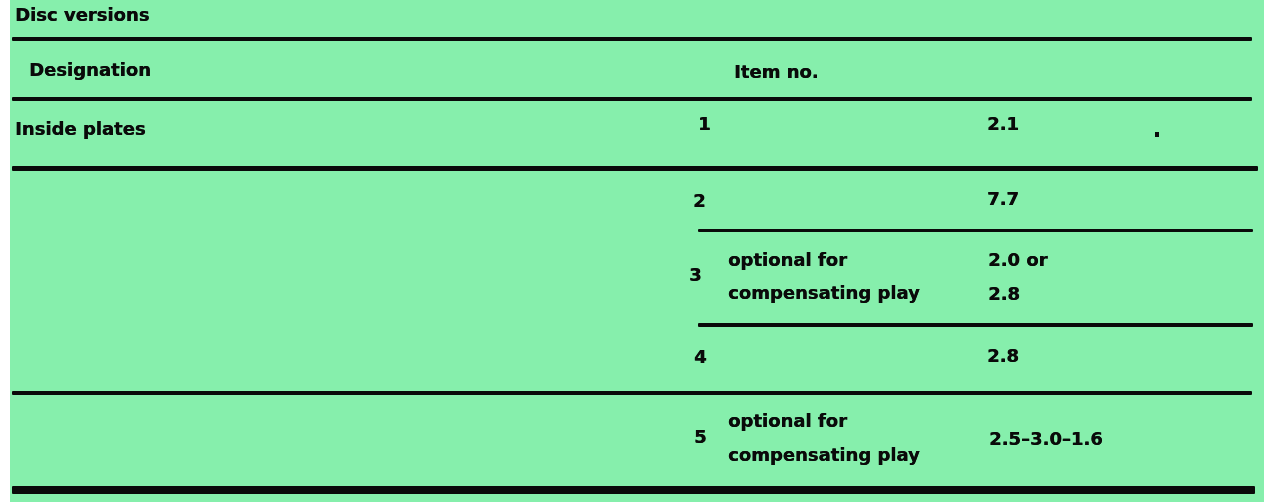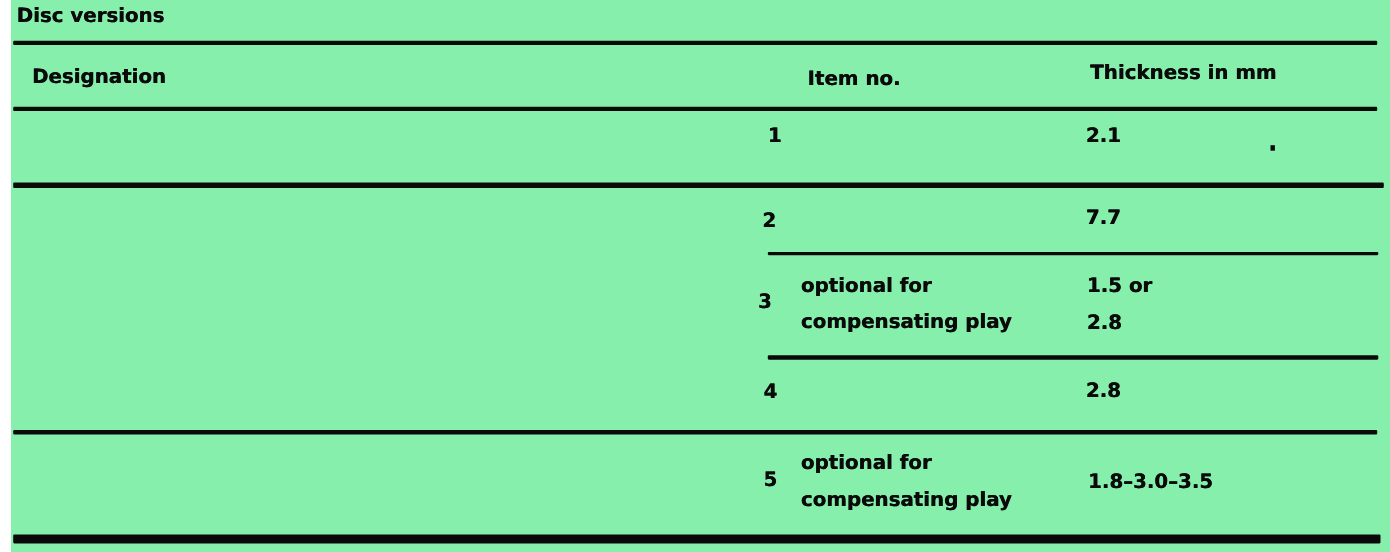--- a/index.html
+++ b/index.html
@@ -40,49 +40,49 @@
 <body>
 
 <div class="page">
 
   <div class="txt" style="left:5px; top:4px;">Disc versions</div>
 
   <div class="rule" style="left:2px; top:37px; width:1240px; height:4px;"></div>
 
   <div class="txt" style="left:19px; top:59px;">Designation</div>
   <div class="txt" style="left:724px; top:61px;">Item no.</div>
-  <div class="txt" style="left:981px; top:56px;">Thickness in mm</div>
 
   <div class="rule" style="left:2px; top:97px; width:1240px; height:4px;"></div>
 
+  <div class="txt" style="left:5px; top:118px;">Inside plates</div>
   <div class="txt" style="left:688px; top:113px;">1</div>
   <div class="txt" style="left:977px; top:113px;">2.1</div>
   <div class="artifact" style="left:1145px; top:132px; width:4px; height:5px;"></div>
 
   <div class="rule" style="left:2px; top:166px; width:1246px; height:5px;"></div>
 
 
   <div class="txt" style="left:683px; top:190px;">2</div>
   <div class="txt" style="left:977px; top:188px;">7.7</div>
 
   <div class="rule" style="left:688px; top:229px; width:555px; height:3px;"></div>
 
   <div class="txt" style="left:679px; top:264px;">3</div>
   <div class="txt" style="left:718px; top:249px;">optional for</div>
   <div class="txt" style="left:718px; top:282px;">compensating play</div>
-  <div class="txt" style="left:978px; top:249px;">1.5 or</div>
+  <div class="txt" style="left:978px; top:249px;">2.0 or</div>
   <div class="txt" style="left:978px; top:283px;">2.8</div>
 
   <div class="rule" style="left:688px; top:323px; width:555px; height:4px;"></div>
 
   <div class="txt" style="left:684px; top:346px;">4</div>
   <div class="txt" style="left:977px; top:345px;">2.8</div>
 
   <div class="rule" style="left:2px; top:391px; width:1240px; height:4px;"></div>
 
   <div class="txt" style="left:684px; top:426px;">5</div>
   <div class="txt" style="left:718px; top:410px;">optional for</div>
   <div class="txt" style="left:718px; top:444px;">compensating play</div>
-  <div class="txt" style="left:979px; top:428px;">1.8–3.0–3.5</div>
+  <div class="txt" style="left:979px; top:428px;">2.5–3.0–1.6</div>
 
   <div class="rule" style="left:2px; top:486px; width:1243px; height:8px;"></div>
 
 </div>
 
 </body></html>

